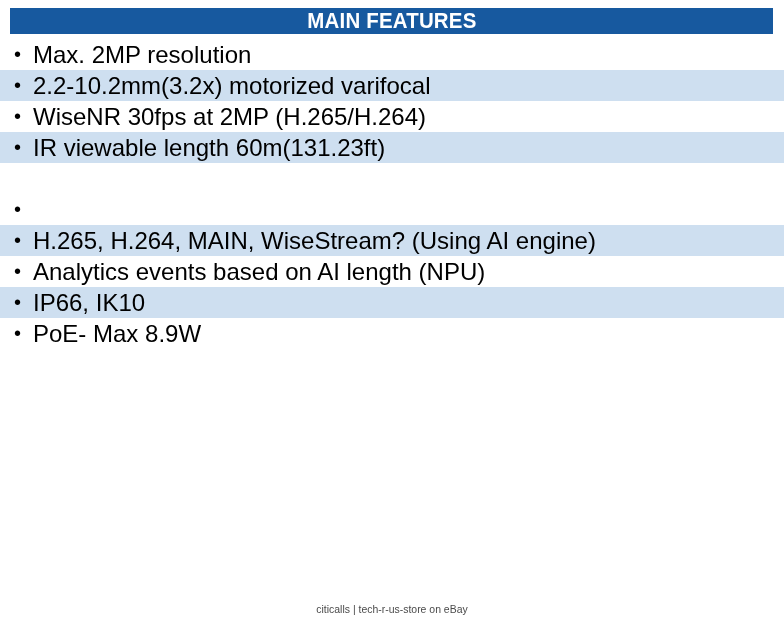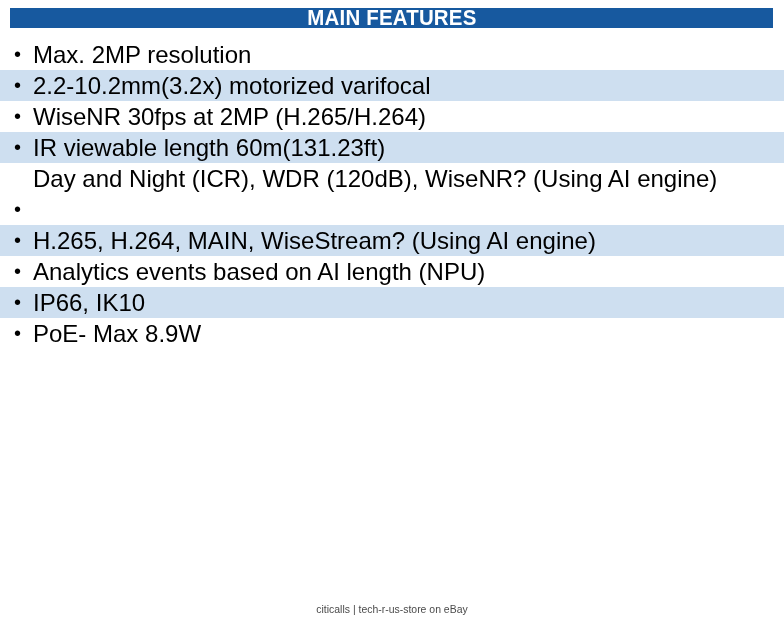--- a/index.html
+++ b/index.html
@@ -21,21 +21,21 @@
     height: 627px;
     box-sizing: border-box;
   }
 
   
   .header-banner {
     position: absolute;
     left: 10px;
     top: 8px;
     width: 763px;
-    height: 20px;
+    height: 26px;
     background: #17599f;
     display: flex;
     align-items: center;
     justify-content: center;
   }
   .header-title {
     color: #ffffff;
     font-family: "Liberation Sans", sans-serif;
     font-weight: bold;
     font-size: 22px;
@@ -137,21 +137,20 @@
       <div class="feature-row band-light">
         <span class="row-bullet">•</span>
         <span class="row-text">WiseNR 30fps at 2MP (H.265/H.264)</span>
       </div>
       <div class="feature-row band-blue">
         <span class="row-bullet">•</span>
         <span class="row-text">IR viewable length 60m(131.23ft)</span>
       </div>
       <div class="feature-row band-light wrapped">
         <span class="row-bullet">•</span>
-        <span class="row-text">Day and Night (ICR), WDR (120dB), WiseNR? (Using AI engine)</span>
       </div>
       <div class="feature-row band-blue">
         <span class="row-bullet">•</span>
         <span class="row-text">H.265, H.264, MAIN, WiseStream? (Using AI engine)</span>
       </div>
       <div class="feature-row band-light">
         <span class="row-bullet">•</span>
         <span class="row-text">Analytics events based on AI length (NPU)</span>
       </div>
       <div class="feature-row band-blue">

